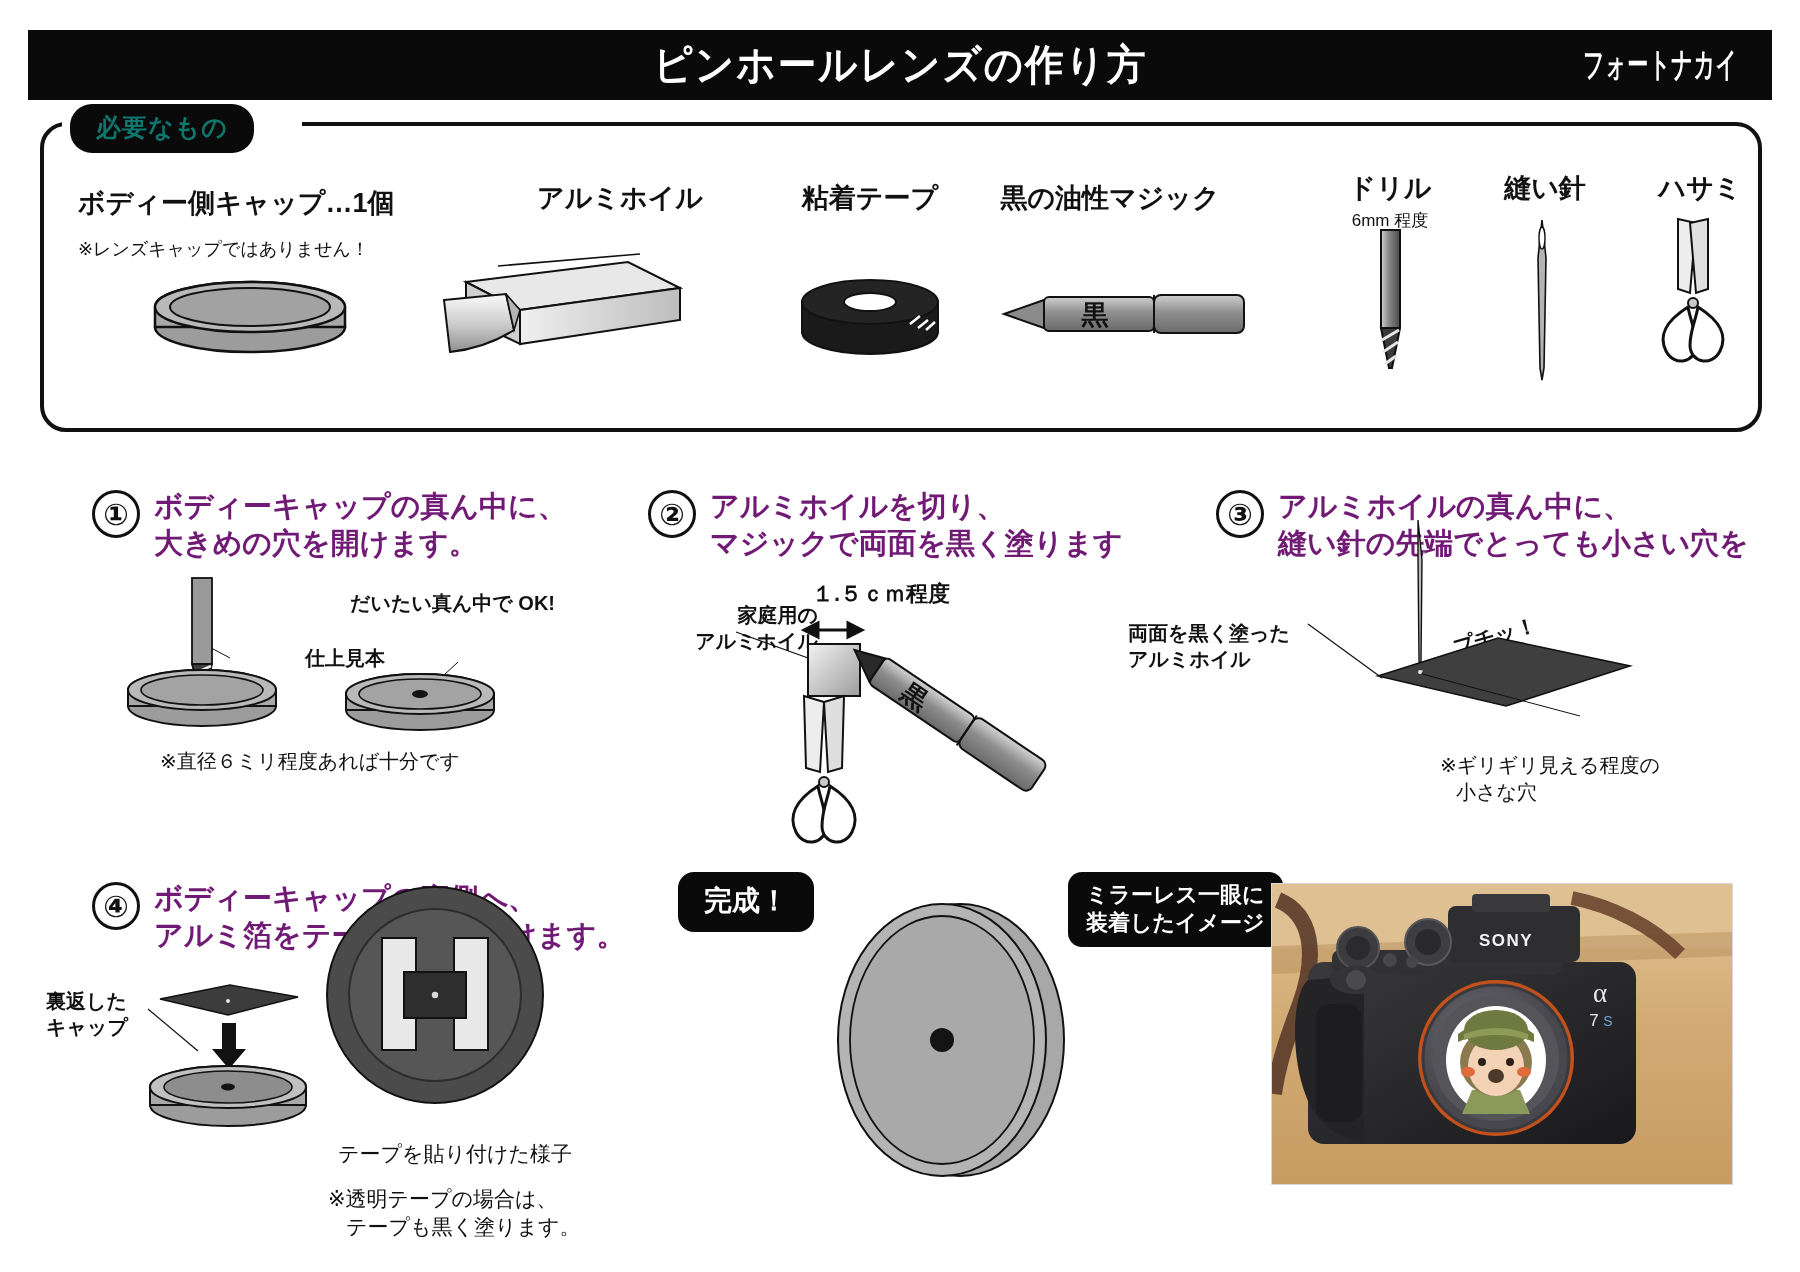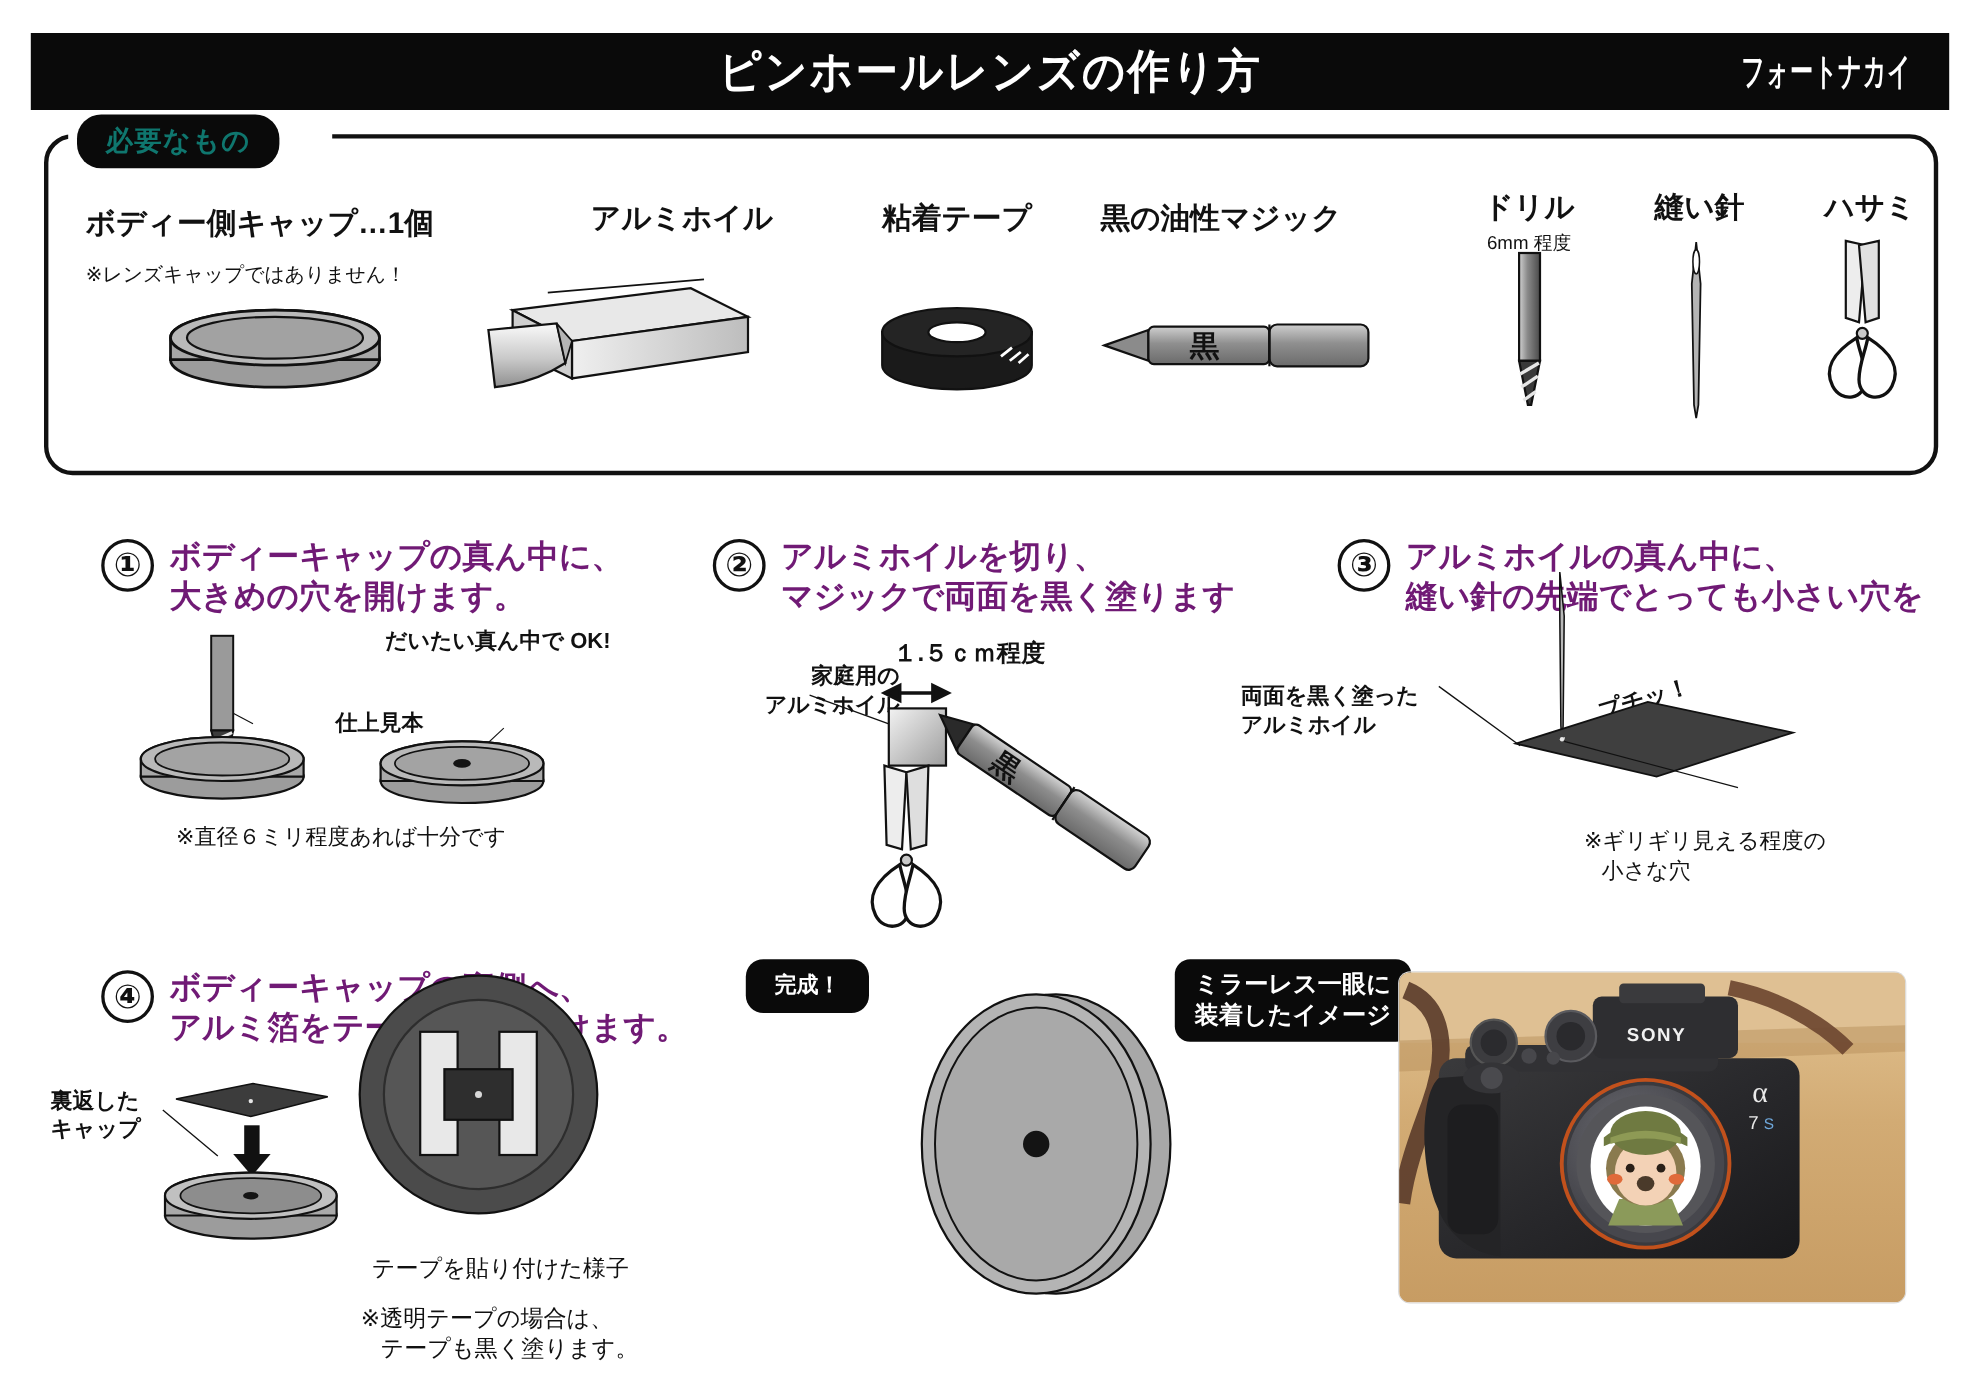--- a/index.html
+++ b/index.html
@@ -66,21 +66,21 @@
   .note { font-size: 20px; color:#111; line-height:1.35; }
   .anno { font-size: 20px; font-weight: bold; color:#111; line-height:1.3; }
 
   .pill {
     background:#0a0a0a; color:#fff; border-radius:14px;
     font-weight:bold; display:inline-block; text-align:center;
   }
 
   svg { display:block; overflow: visible; }
   .photo-wrap {
-    position:absolute; border-radius: 10px; overflow:hidden;
+    position:absolute; border-radius: 0; overflow:hidden;
     box-shadow: 0 0 0 1px #d8d8d8;
   }
 </style>
 </head>
 <body>
 
 <div id="page">
 
   <div class="header">
     <div class="header-title">ピンホールレンズの作り方</div>
@@ -196,21 +196,21 @@
   <div class="step" style="left:92px; top:488px; width:520px;">
     <div class="step-head">
       <div class="step-num">①</div>
       <div class="step-text">
         <div>ボディーキャップの真ん中に、</div>
         <div>大きめの穴を開けます。</div>
       </div>
     </div>
   </div>
 
-  <div class="anno" style="position:absolute;left:350px;top:570px;">だいたい真ん中で OK!</div>
+  <div class="anno" style="position:absolute;left:350px;top:590px;">だいたい真ん中で OK!</div>
   <div class="anno" style="position:absolute;left:305px;top:645px;">仕上見本</div>
 
   <svg style="position:absolute;left:120px;top:578px;" width="320" height="160" viewBox="0 0 320 160">
     <line x1="110" y1="80" x2="80" y2="64" stroke="#111" stroke-width="1"></line>
     <rect x="72" y="0" width="20" height="86" fill="#9a9a9a" stroke="#111" stroke-width="1.8"></rect>
     <path d="M72 86 L92 86 L85 118 L80 118 Z" fill="#3c3c3c" stroke="#111" stroke-width="1.8"></path>
     <g stroke="#e8e8e8" stroke-width="2.6">
       <line x1="73" y1="96" x2="91" y2="88"></line>
       <line x1="74" y1="106" x2="90" y2="98"></line>
       <line x1="77" y1="114" x2="88" y2="108"></line>
@@ -367,21 +367,21 @@
     <circle cx="135" cy="135" r="3.2" fill="#d8d8d8"></circle>
   </svg>
 
   <div class="note" style="position:absolute;left:338px;top:1140px;font-size:21px;">テープを貼り付けた様子</div>
 
   <div class="note" style="position:absolute;left:328px;top:1185px;font-size:21px;">
     <div>※透明テープの場合は、</div>
     <div style="padding-left:18px;">テープも黒く塗ります。</div>
   </div>
 
-  <div class="pill" style="position:absolute;left:678px;top:872px;font-size:20px;padding:10px 26px 12px 26px;border-radius:16px;">完成！</div>
+  <div class="pill" style="position:absolute;left:678px;top:872px;font-size:28px;padding:10px 26px 12px 26px;border-radius:16px;">完成！</div>
 
   <svg style="position:absolute;left:810px;top:890px;" width="290" height="300" viewBox="0 0 290 300">
     <ellipse cx="150" cy="150" rx="104" ry="136" fill="#a8a8a8" stroke="#111" stroke-width="2"></ellipse>
     <ellipse cx="132" cy="150" rx="104" ry="136" fill="#b4b4b4" stroke="#111" stroke-width="2"></ellipse>
     <ellipse cx="132" cy="150" rx="92" ry="124" fill="#a9a9a9" stroke="#111" stroke-width="1.8"></ellipse>
     <ellipse cx="132" cy="150" rx="12" ry="12" fill="#141414"></ellipse>
   </svg>
 
   <div class="pill" style="position:absolute;left:1068px;top:872px;font-size:22px;padding:9px 18px 11px 18px;line-height:1.25;text-align:left;">
     <div>ミラーレス一眼に</div>

